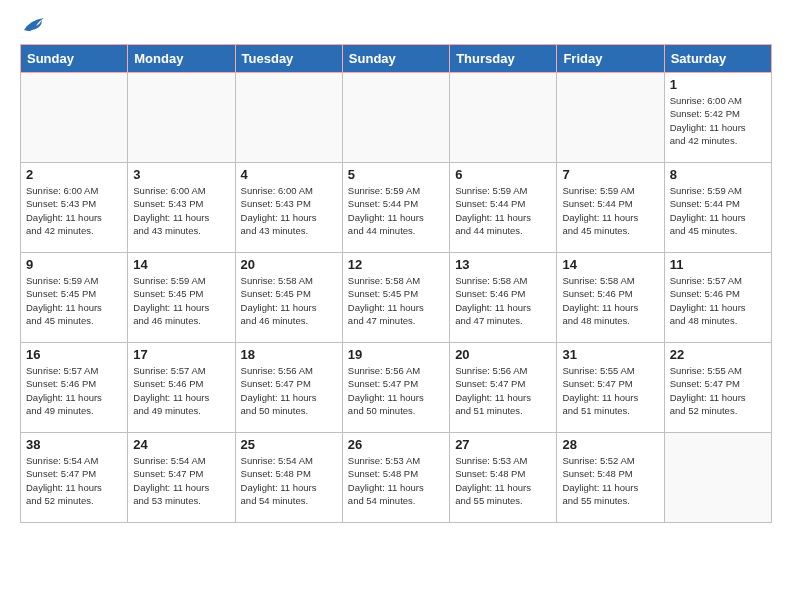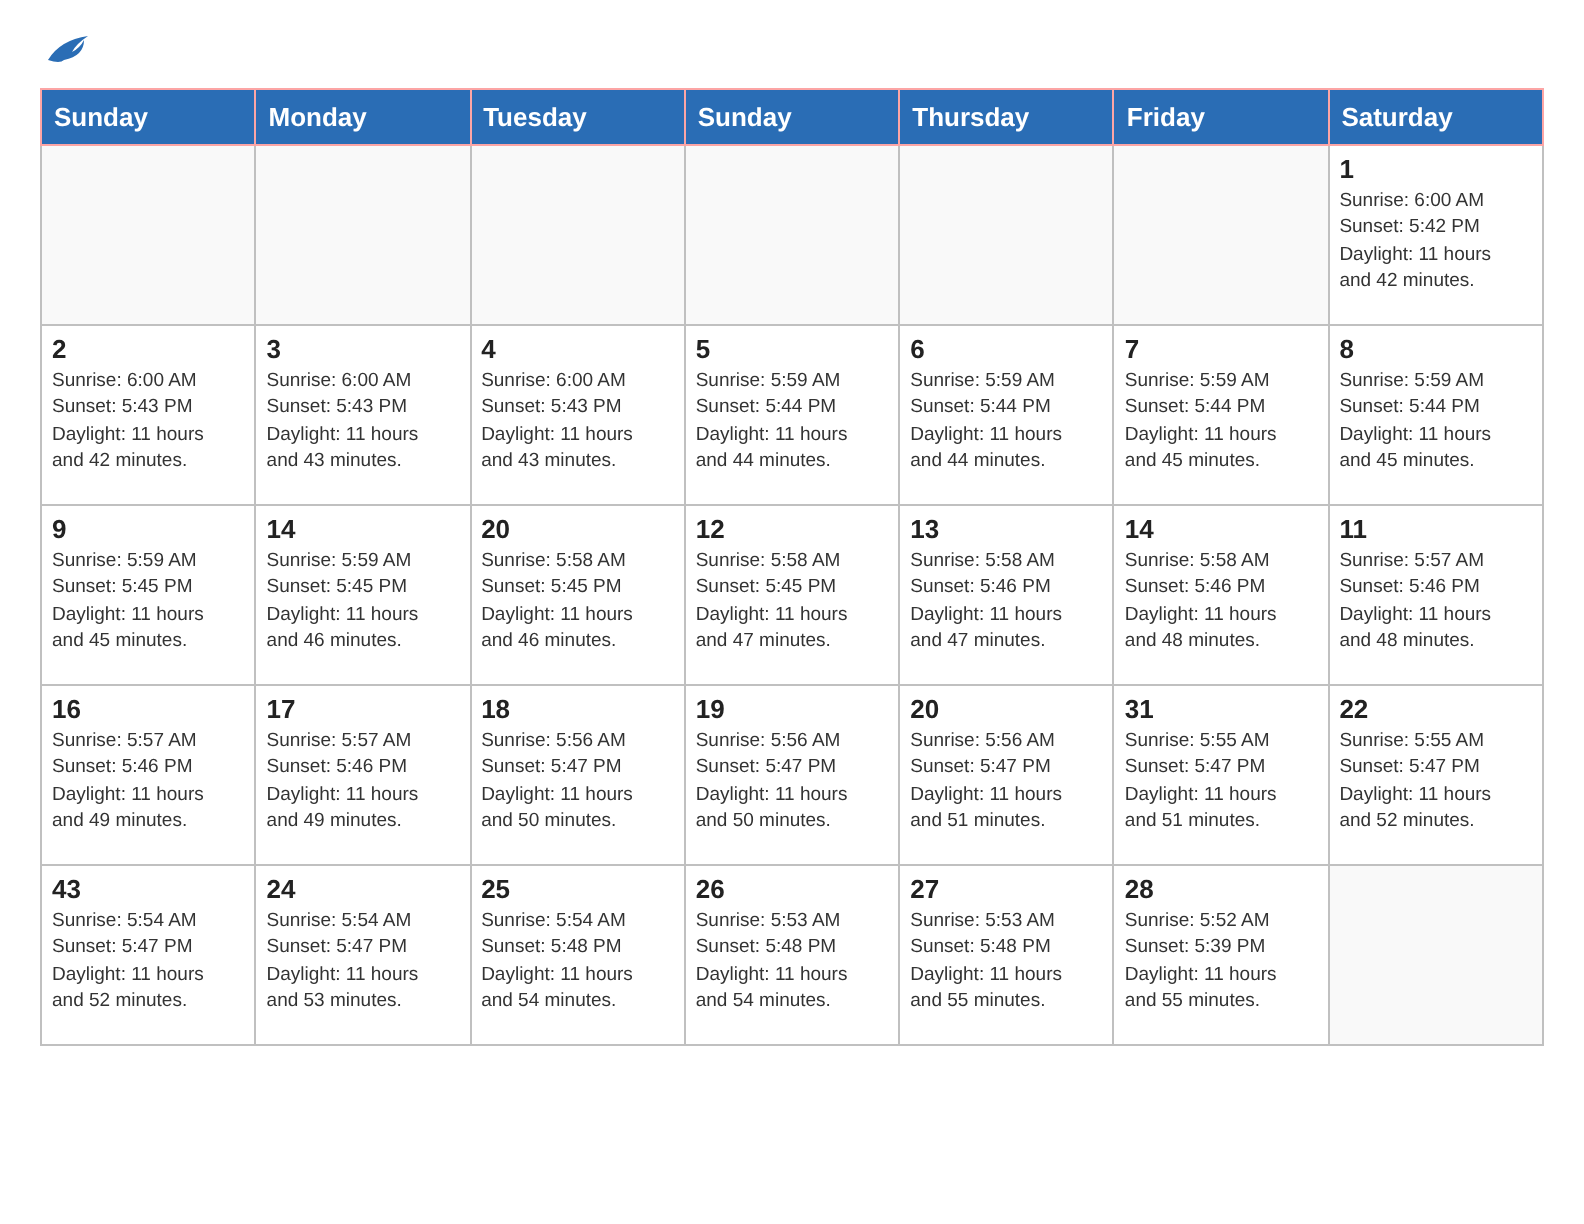--- a/index.html
+++ b/index.html
@@ -295,21 +295,21 @@
           <td>
             <span class="day-number">22</span>
             <div class="day-info" style="white-space: pre-line;">Sunrise: 5:55 AM
 Sunset: 5:47 PM
 Daylight: 11 hours
 and 52 minutes.</div>
           </td>
         </tr>
         <tr>
           <td>
-            <span class="day-number">43</span>
+            <span class="day-number">38</span>
             <div class="day-info" style="white-space: pre-line;">Sunrise: 5:54 AM
 Sunset: 5:47 PM
 Daylight: 11 hours
 and 52 minutes.</div>
           </td>
           <td>
             <span class="day-number">24</span>
             <div class="day-info" style="white-space: pre-line;">Sunrise: 5:54 AM
 Sunset: 5:47 PM
 Daylight: 11 hours
@@ -332,21 +332,21 @@
           <td>
             <span class="day-number">27</span>
             <div class="day-info" style="white-space: pre-line;">Sunrise: 5:53 AM
 Sunset: 5:48 PM
 Daylight: 11 hours
 and 55 minutes.</div>
           </td>
           <td>
             <span class="day-number">28</span>
             <div class="day-info" style="white-space: pre-line;">Sunrise: 5:52 AM
-Sunset: 5:39 PM
+Sunset: 5:48 PM
 Daylight: 11 hours
 and 55 minutes.</div>
           </td>
           <td class="empty"></td>
         </tr>
       </tbody>
   </table>
 </div>
 
 </body></html>

